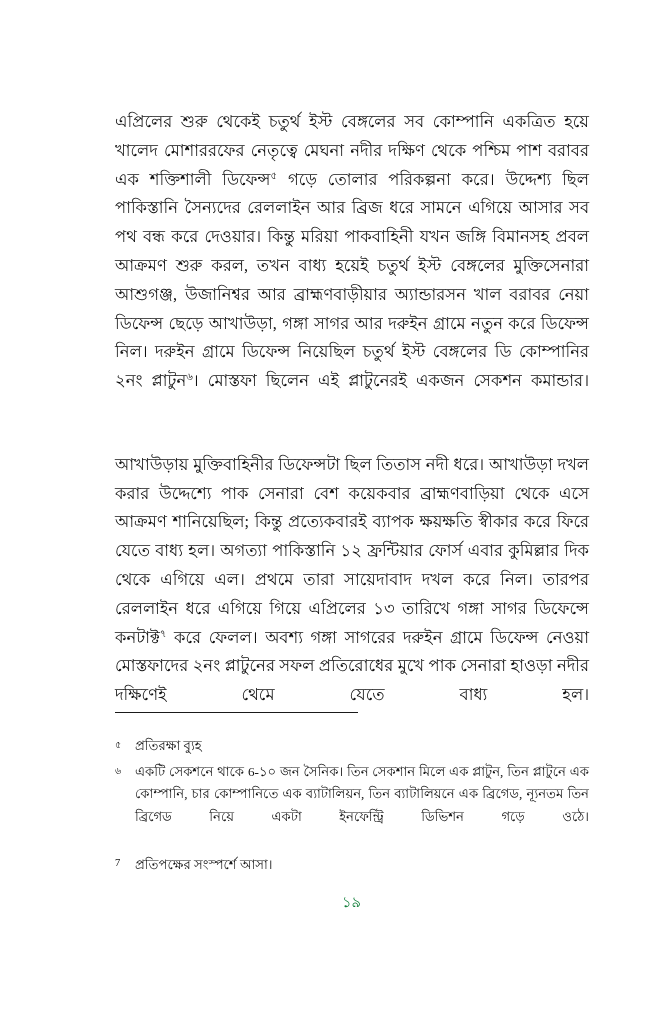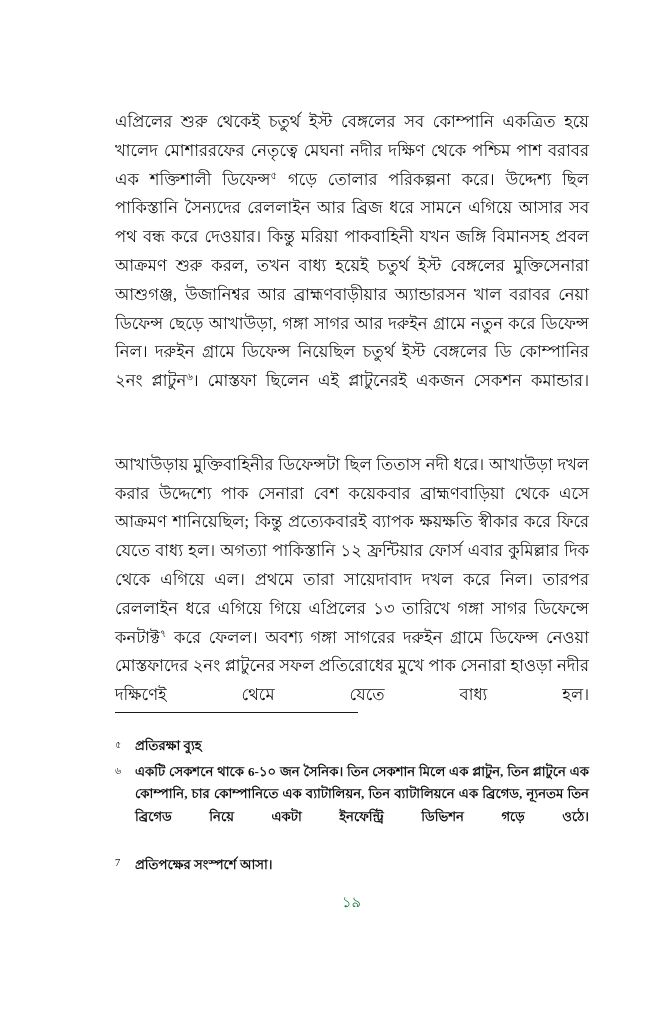--- a/index.html
+++ b/index.html
@@ -99,21 +99,20 @@
     line-height: 20px;
     color: #111111;
   }
   li.footnote-item > .fn-marker.latin {
     font-size: 10.5px;
     line-height: 18px;
   }
   li.footnote-item > .fn-text {
     display: block;
     text-align: justify;
-    font-weight: bold;
   }
   li.footnote-item > .fn-text::after {
     content: "";
     display: inline-block;
     width: 100%;
   }
   li.footnote-item.no-justify > .fn-text { text-align: left; }
   li.footnote-item.no-justify > .fn-text::after { display: none; }
 
   .page-number {

